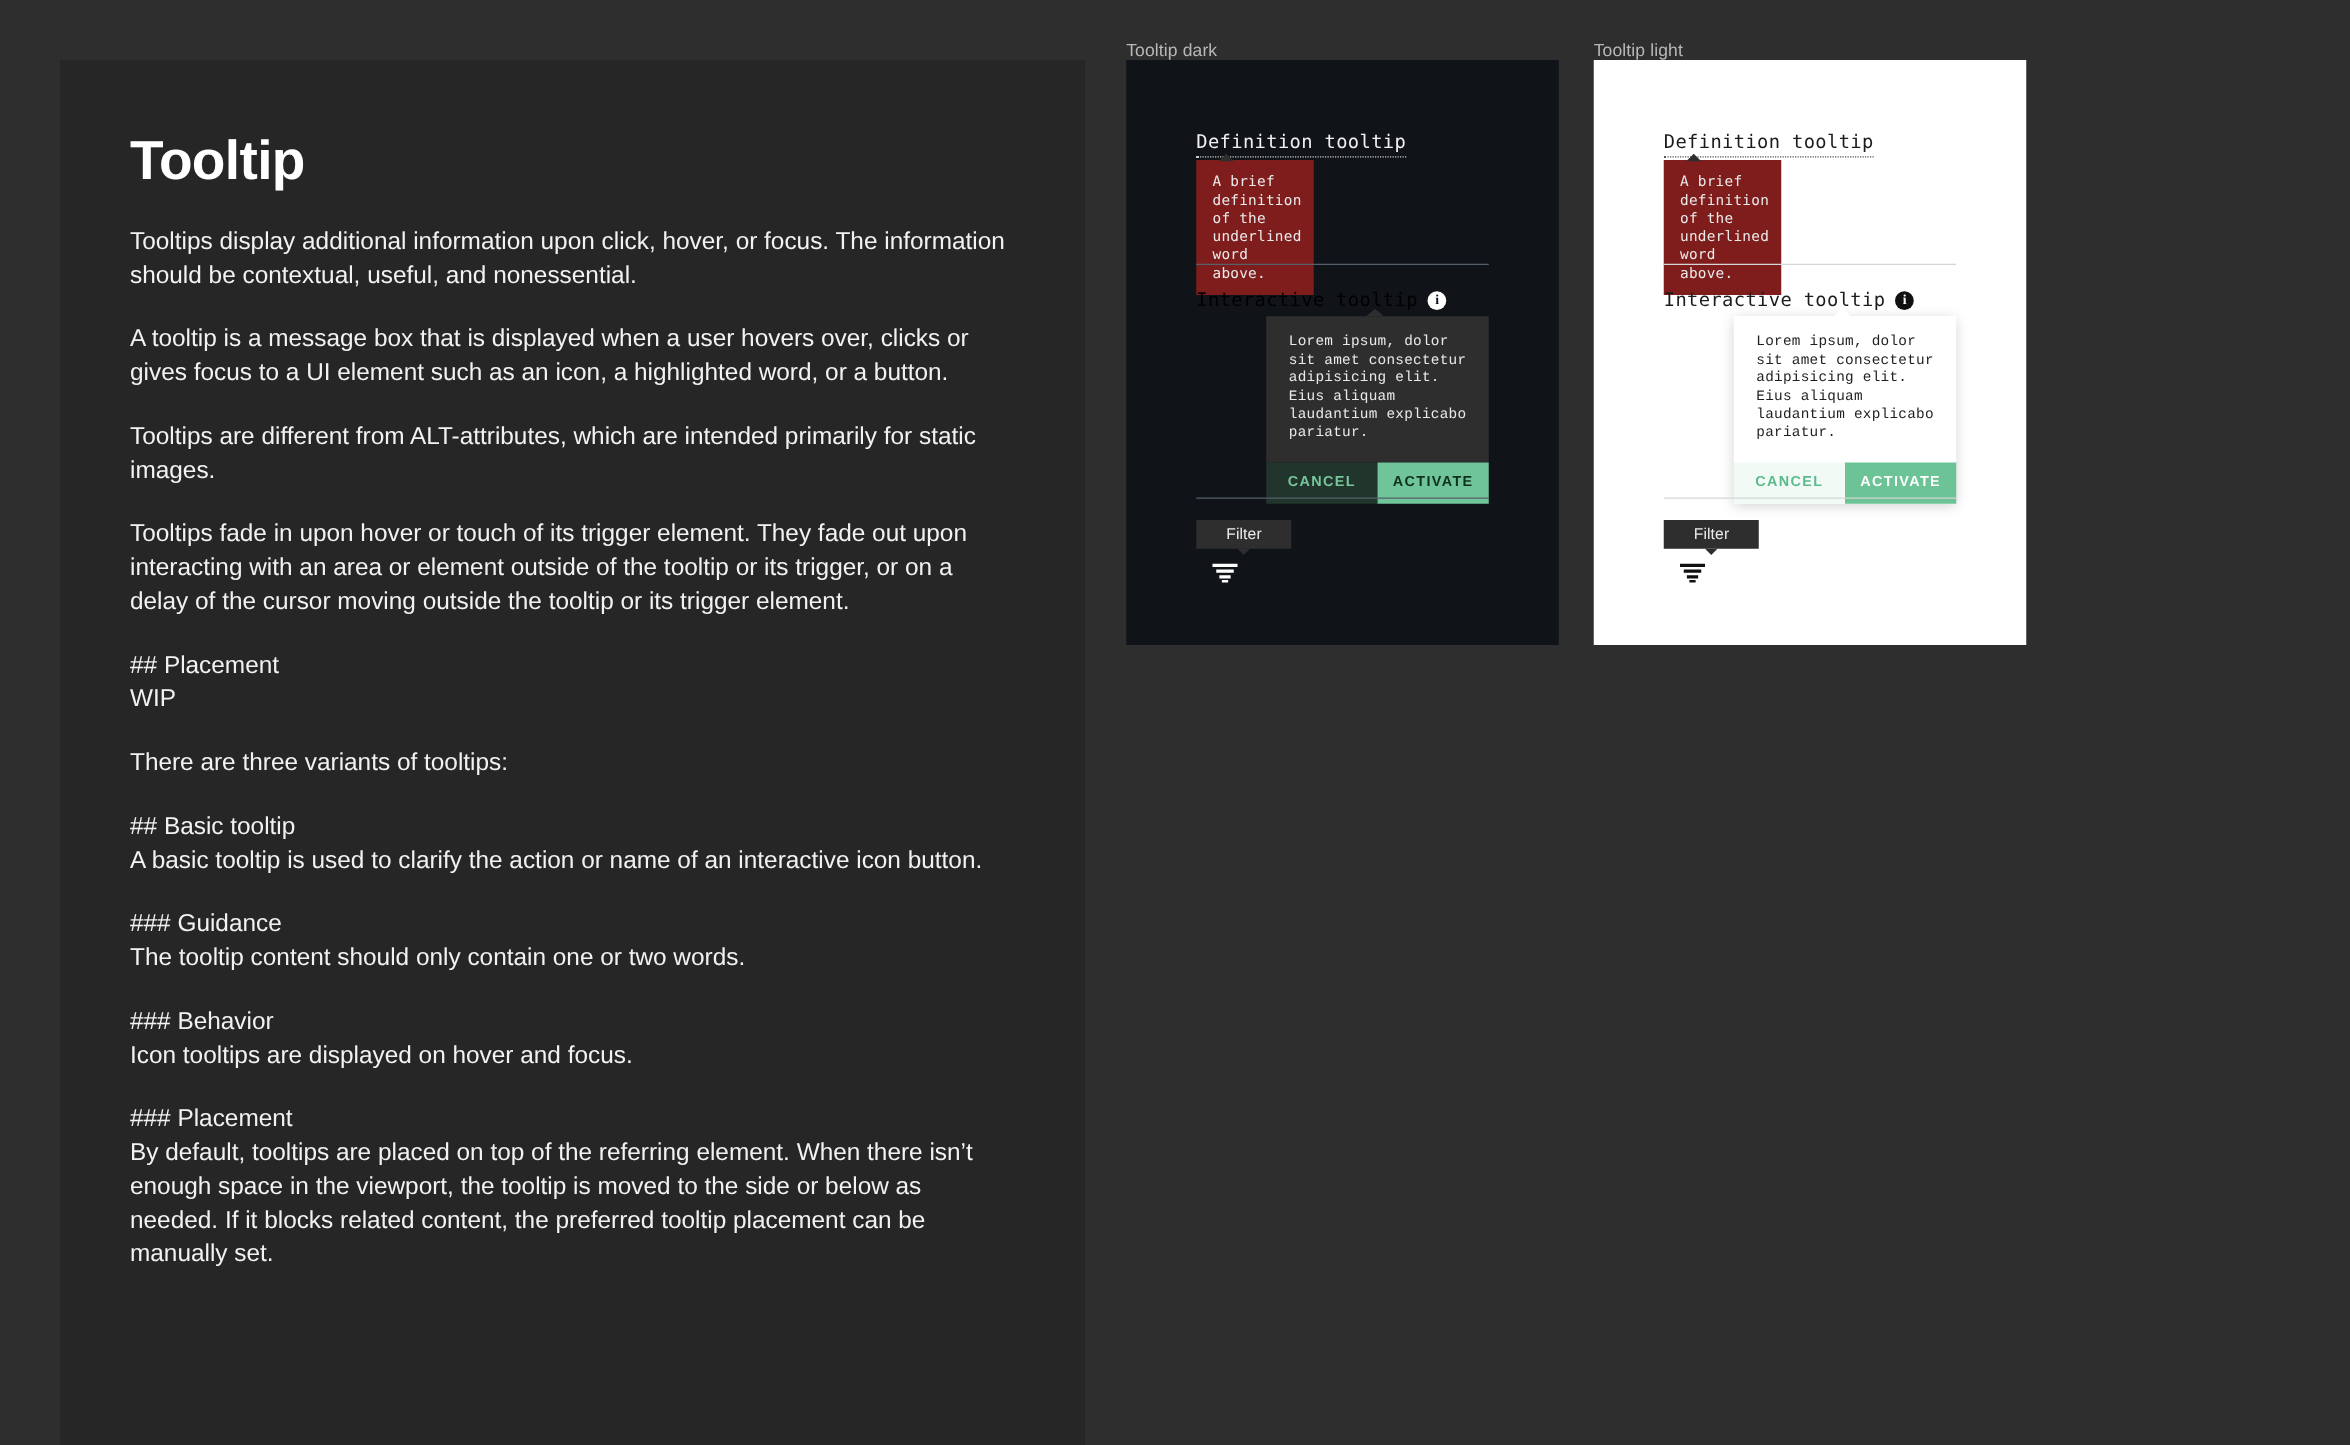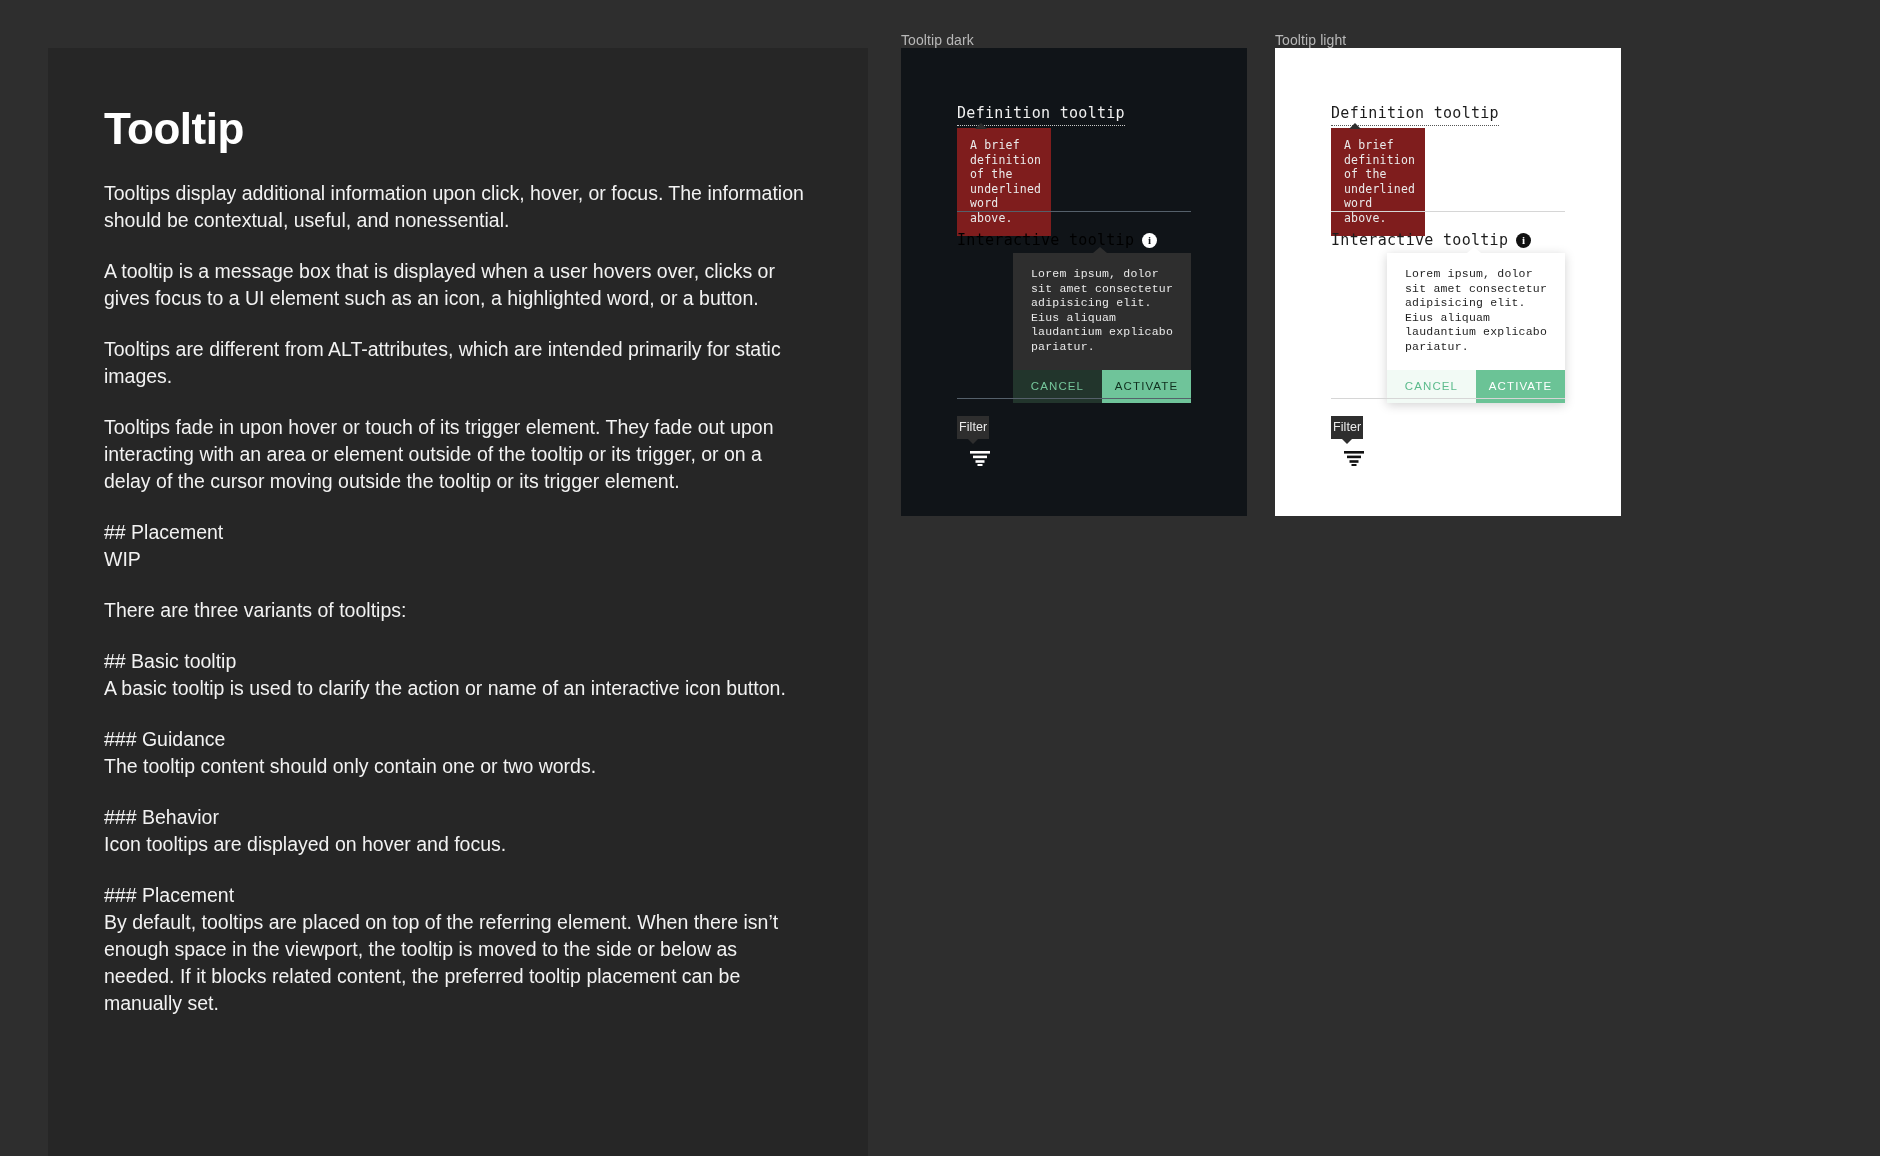--- a/index.html
+++ b/index.html
@@ -145,38 +145,38 @@
     letter-spacing: 0.2px;
     font-family: Liberation Mono, monospace;
   }
   .inter-actions { display: flex; width: 100%; }
   .inter-actions button {
     flex: 1 1 50%;
     border: 0;
     padding: 10px 0 11px;
     font-family: "Liberation Sans", sans-serif;
     font-size: 11.5px;
-    font-weight: normal;
+    font-weight: bold;
     letter-spacing: 1.1px;
     cursor: pointer;
   }
   .btn-cancel-dark { background: #22352c; color: #76c79c; }
   .btn-activate-dark { background: #6fc49a; color: #10301f; }
   .btn-cancel-light { background: #f2faf5; color: #5cbb8c; }
   .btn-activate-light { background: #6bc396; color: #ffffff; }
 
   
   .basic-wrap { position: absolute; }
   .basic-bubble {
     position: relative;
     display: inline-block;
     background: #2e2e2e;
     color: #ececec;
     font-size: 12.5px;
-    padding: 4px 2px 5px;
+    padding: 4px 24px 5px;
     letter-spacing: 0.1px;
   }
   .basic-bubble .arrow-down {
     position: absolute;
     bottom: -5px; left: 50%;
     margin-left: -5px;
     width: 0; height: 0;
     border-left: 5px solid transparent;
     border-right: 5px solid transparent;
     border-top: 5px solid #2e2e2e;

